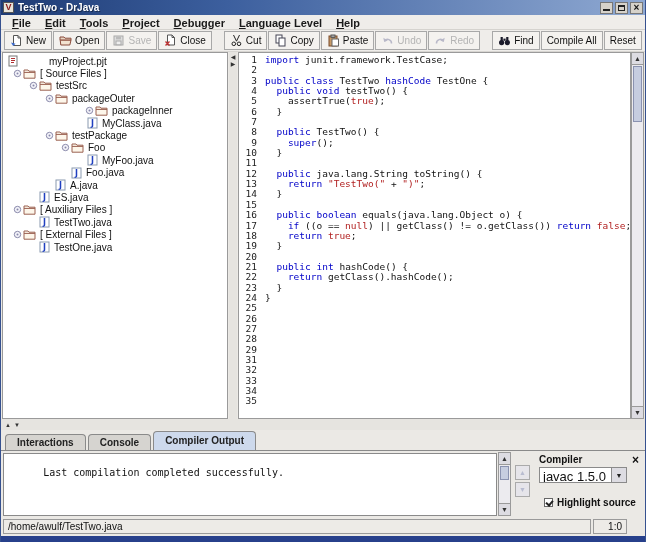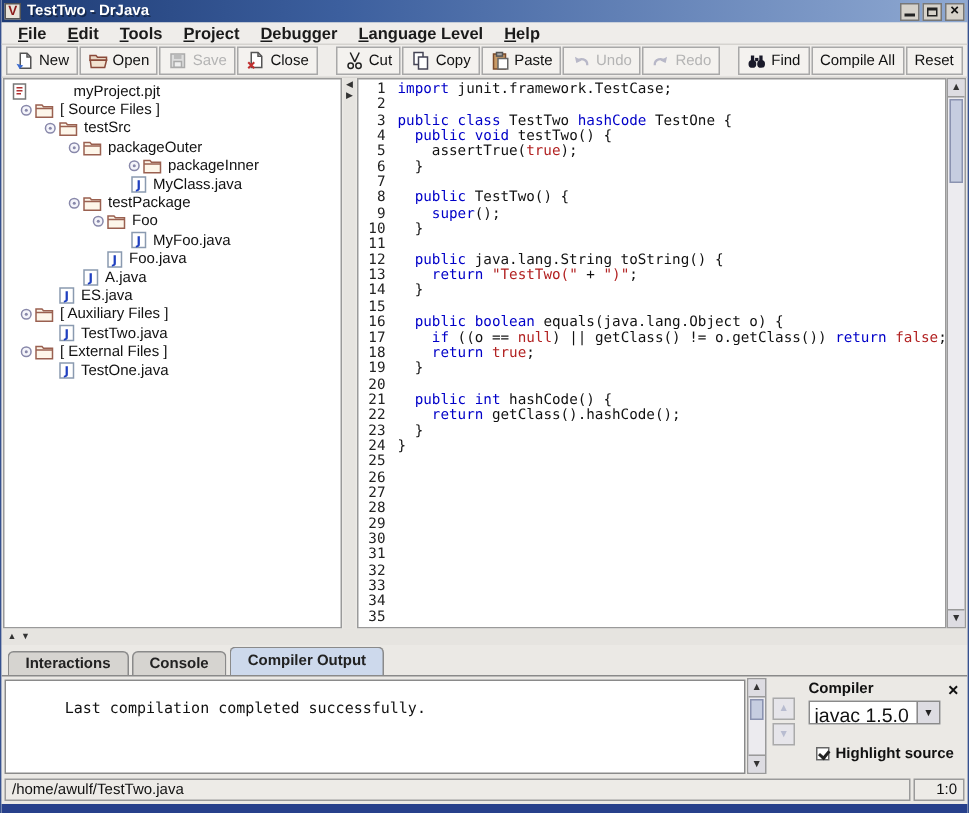--- a/index.html
+++ b/index.html
@@ -88,21 +88,21 @@
   .cp-combo{display:flex;margin-left:5px;width:88px;height:16px;border:1px solid #8a8a8a;background:#fff;}
   .cp-combo .val{flex:1;padding:1px 3px;font-size:13px;color:#111;white-space:nowrap;overflow:hidden;}
   .cp-combo .arrow{width:15px;background:#dddce2;border-left:1px solid #8a8a8a;
     display:flex;align-items:center;justify-content:center;font-size:7px;color:#222;}
   .cp-check{display:flex;align-items:center;margin:14px 0 0 10px;gap:4px;}
   .checkbox{width:9px;height:9px;background:#fff;border:1px solid #666;position:relative;}
   .checkbox.checked:after{content:"";position:absolute;left:1px;top:1px;width:5px;height:3px;
     border-left:2px solid #222;border-bottom:2px solid #222;transform:rotate(-50deg);}
   .cp-check .lbl{font-weight:bold;color:#111;}
   
-  .statusbar{position:absolute;top:517px;left:0;right:0;height:19px;background:#ebe9e5;
+  .statusbar{position:absolute;top:517px;left:0;right:16px;height:19px;background:#ebe9e5;
     display:flex;align-items:center;padding:1px 2px;gap:2px;}
   .status-field{border:1px solid #9a9a9a;background:#edebe7;height:15px;line-height:14px;
     font-size:10px;color:#111;padding:0 4px;white-space:nowrap;overflow:hidden;}
   .status-field.path{flex:1;}
   .status-field.caret{width:34px;text-align:right;}
   .bottom-frame{position:absolute;top:536px;left:0;right:0;height:6px;background:#27408b;}
 </style>
 </head>
 <body>
 
@@ -464,21 +464,20 @@
           <div class="line"><span class="ln">20</span></div>
           <div class="line"><span class="ln">21</span><span class="c-p">  </span><span class="c-k">public</span><span class="c-p"> </span><span class="c-k">int</span><span class="c-p"> hashCode() {</span></div>
           <div class="line"><span class="ln">22</span><span class="c-p">    </span><span class="c-k">return</span><span class="c-p"> getClass().hashCode();</span></div>
           <div class="line"><span class="ln">23</span><span class="c-p">  }</span></div>
           <div class="line"><span class="ln">24</span><span class="c-p">}</span></div>
           <div class="line"><span class="ln">25</span></div>
           <div class="line"><span class="ln">26</span></div>
           <div class="line"><span class="ln">27</span></div>
           <div class="line"><span class="ln">28</span></div>
           <div class="line"><span class="ln">29</span></div>
-          <div class="line"><span class="ln">30</span></div>
           <div class="line"><span class="ln">31</span></div>
           <div class="line"><span class="ln">32</span></div>
           <div class="line"><span class="ln">33</span></div>
           <div class="line"><span class="ln">34</span></div>
           <div class="line"><span class="ln">35</span></div>
         </div>
     </div>
     <div class="vscroll editor-scroll">
       <div class="sb-arrow">▲</div>
       <div class="sb-thumb"></div>

